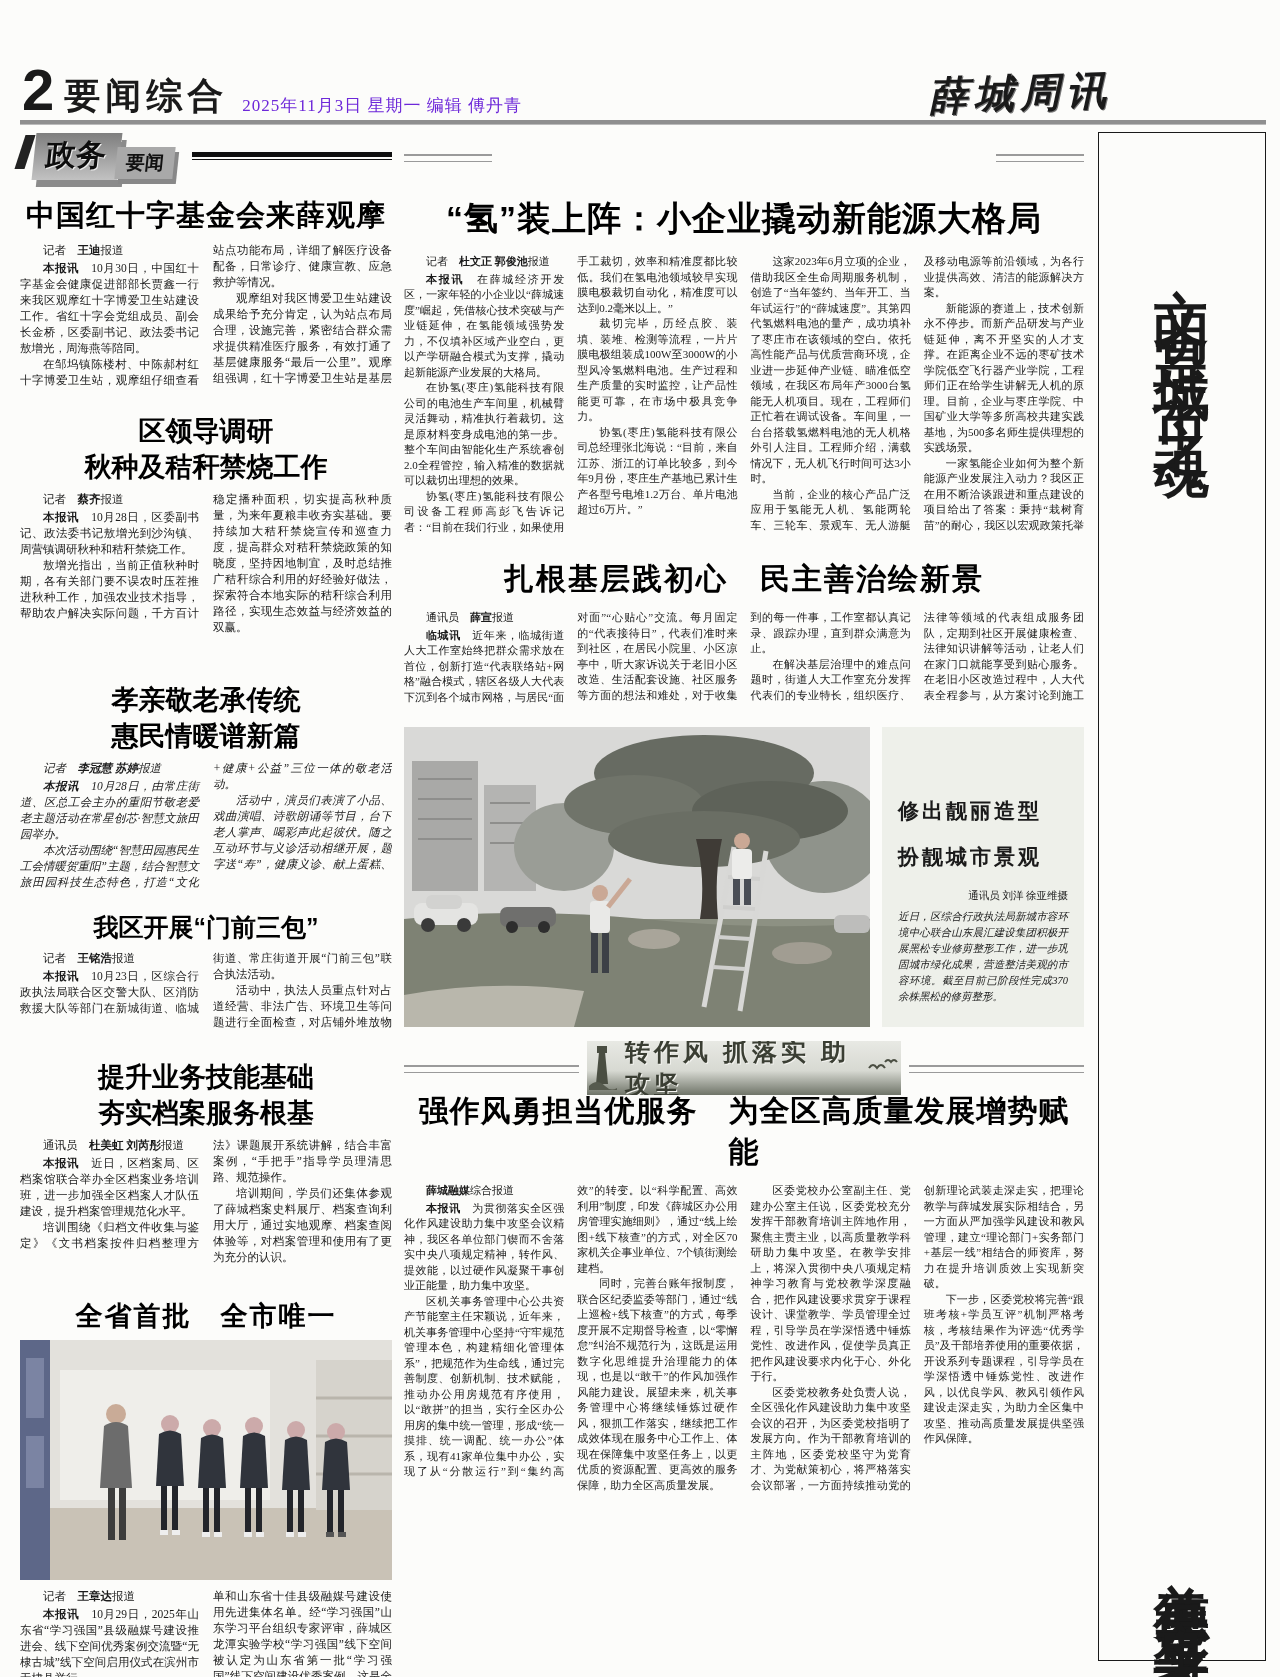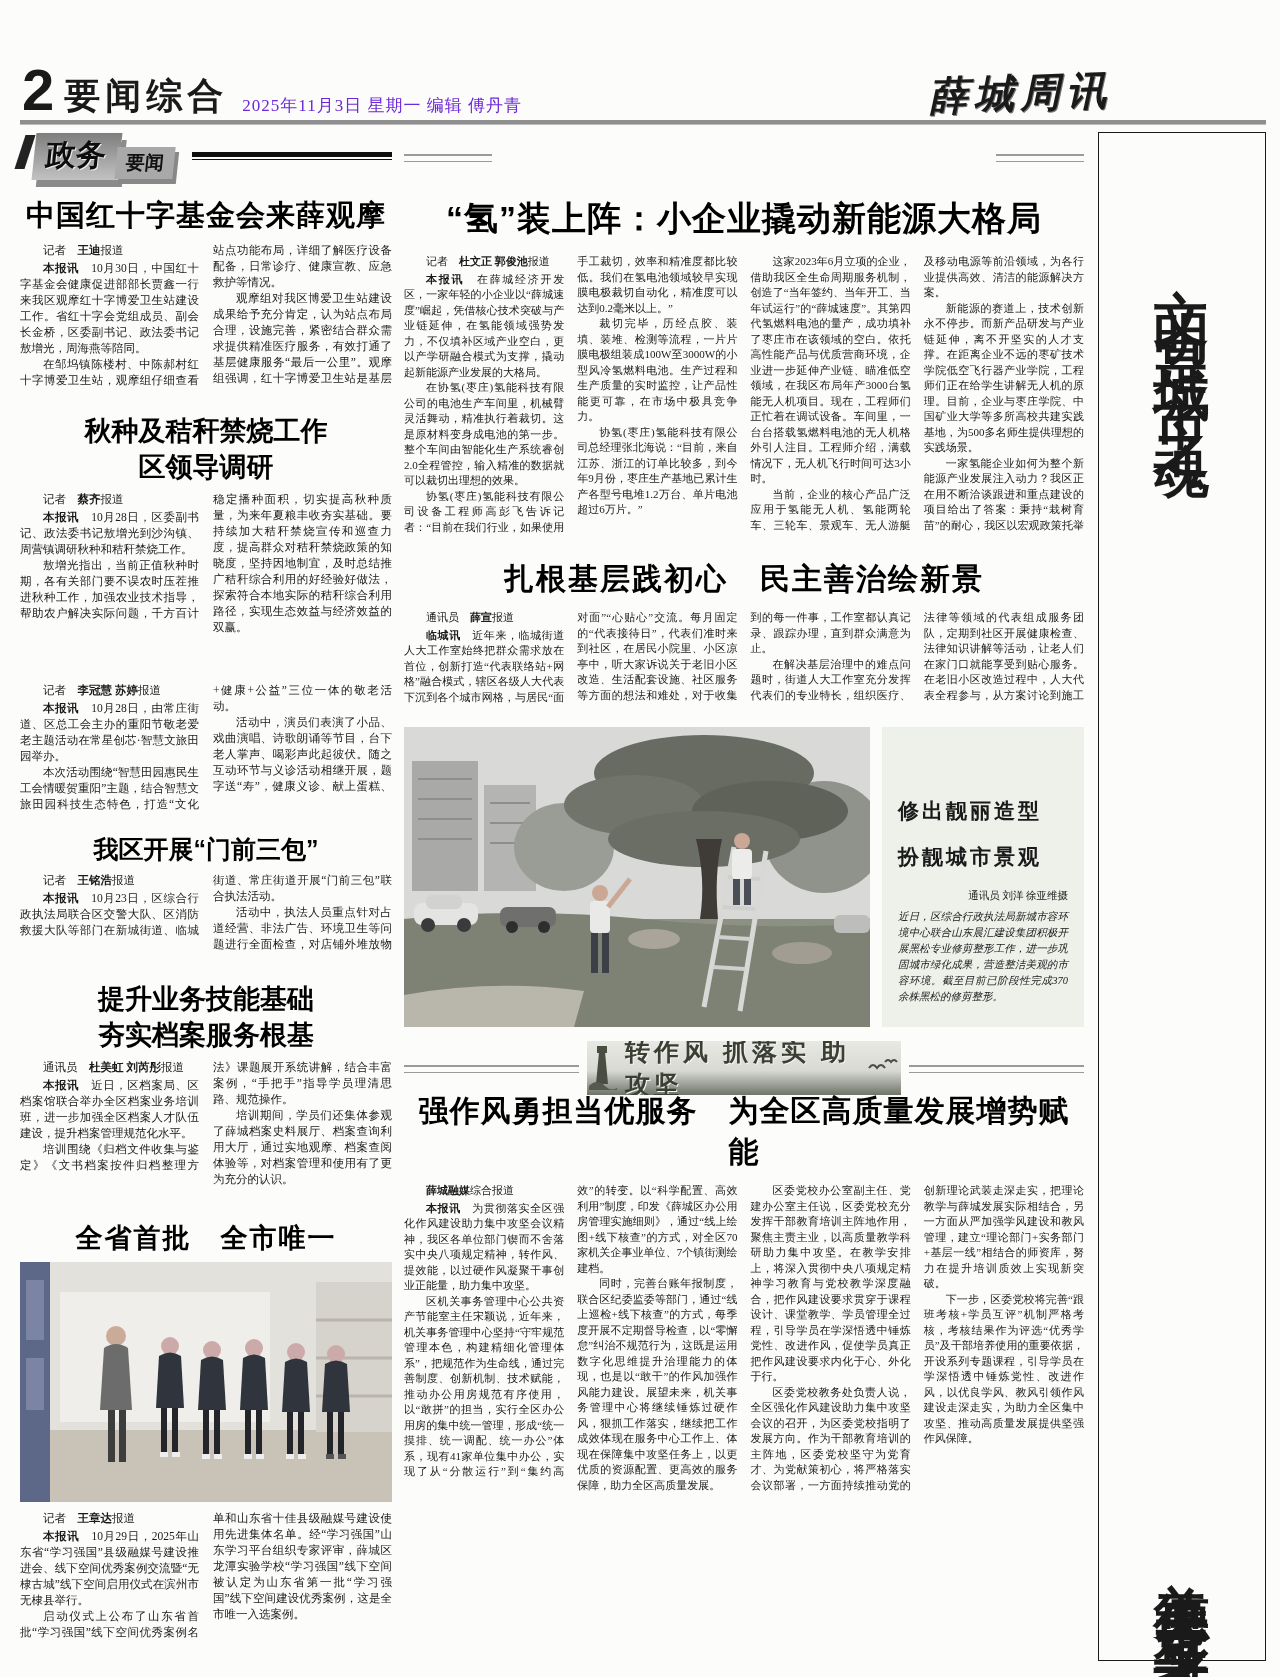--- a/index.html
+++ b/index.html
@@ -122,34 +122,38 @@
         <p class="p"><span class="lead">本报讯</span>　<span>10月30日，中国红十字基金会健康促进部部长贾鑫一行来我区观摩红十字博爱卫生站建设工作。省红十字会党组成员、副会长金桥，区委副书记、政法委书记敖增光，周海燕等陪同。</span></p>
         <div>
             <p class="p">在邹坞镇陈楼村、中陈郝村红十字博爱卫生站，观摩组仔细查看站点功能布局，详细了解医疗设备配备，日常诊疗、健康宣教、应急救护等情况。</p>
             <p class="p">观摩组对我区博爱卫生站建设成果给予充分肯定，认为站点布局合理，设施完善，紧密结合群众需求提供精准医疗服务，有效打通了基层健康服务“最后一公里”。观摩组强调，红十字博爱卫生站是基层医疗卫生服务的重要补充，希望我区持续强化站点规范化运营，加强医护人员培训，创新健康服务模式，充分发挥红十字组织桥梁纽带作用，整合社会资源，让博爱卫生站真正成为群众身边的“健康守护站”，为提升基层群众健康水平作出更大贡献。</p>
           </div>
       </div>
     </div>
 
     <div class="art">
       <h2 class="hl" style="font-size:27px;">
+        <span class="ln">区领导调研</span>
         <span class="ln">秋种及秸秆禁烧工作</span>
-        <span class="ln">区领导调研</span>
       </h2>
       <div class="body2" style="height:178px;">
         <p class="byline"><span>记者</span>　<b>蔡齐</b><span>报道</span></p>
         <p class="p"><span class="lead">本报讯</span>　<span>10月28日，区委副书记、政法委书记敖增光到沙沟镇、周营镇调研秋种和秸秆禁烧工作。</span></p>
         <div>
             <p class="p">敖增光指出，当前正值秋种时期，各有关部门要不误农时压茬推进秋种工作，加强农业技术指导，帮助农户解决实际问题，千方百计稳定播种面积，切实提高秋种质量，为来年夏粮丰收夯实基础。要持续加大秸秆禁烧宣传和巡查力度，提高群众对秸秆禁烧政策的知晓度，坚持因地制宜，及时总结推广秸秆综合利用的好经验好做法，探索符合本地实际的秸秆综合利用路径，实现生态效益与经济效益的双赢。</p>
           </div>
       </div>
     </div>
 
     <div class="art">
-      <div class="body2" style="height:138px;">
+      <h2 class="hl" style="font-size:27px;">
+        <span class="ln">孝亲敬老承传统</span>
+        <span class="ln">惠民情暖谱新篇</span>
+      </h2>
+      <div class="body2" style="height:138px;font-style:italic;">
         <p class="byline"><span>记者</span>　<b>李冠慧  苏婷</b><span>报道</span></p>
         <p class="p"><span class="lead">本报讯</span>　<span>10月28日，由常庄街道、区总工会主办的重阳节敬老爱老主题活动在常星创芯·智慧文旅田园举办。</span></p>
         <div>
             <p class="p">本次活动围绕“智慧田园惠民生  工会情暖贺重阳”主题，结合智慧文旅田园科技生态特色，打造“文化+健康+公益”三位一体的敬老活动。</p>
             <p class="p">活动中，演员们表演了小品、戏曲演唱、诗歌朗诵等节目，台下老人掌声、喝彩声此起彼伏。随之互动环节与义诊活动相继开展，题字送“寿”，健康义诊、献上蛋糕、赠送礼品，现场沉浸在和谐、幸福的节日氛围中。</p>
           </div>
       </div>
     </div>
 
     <div class="art">

